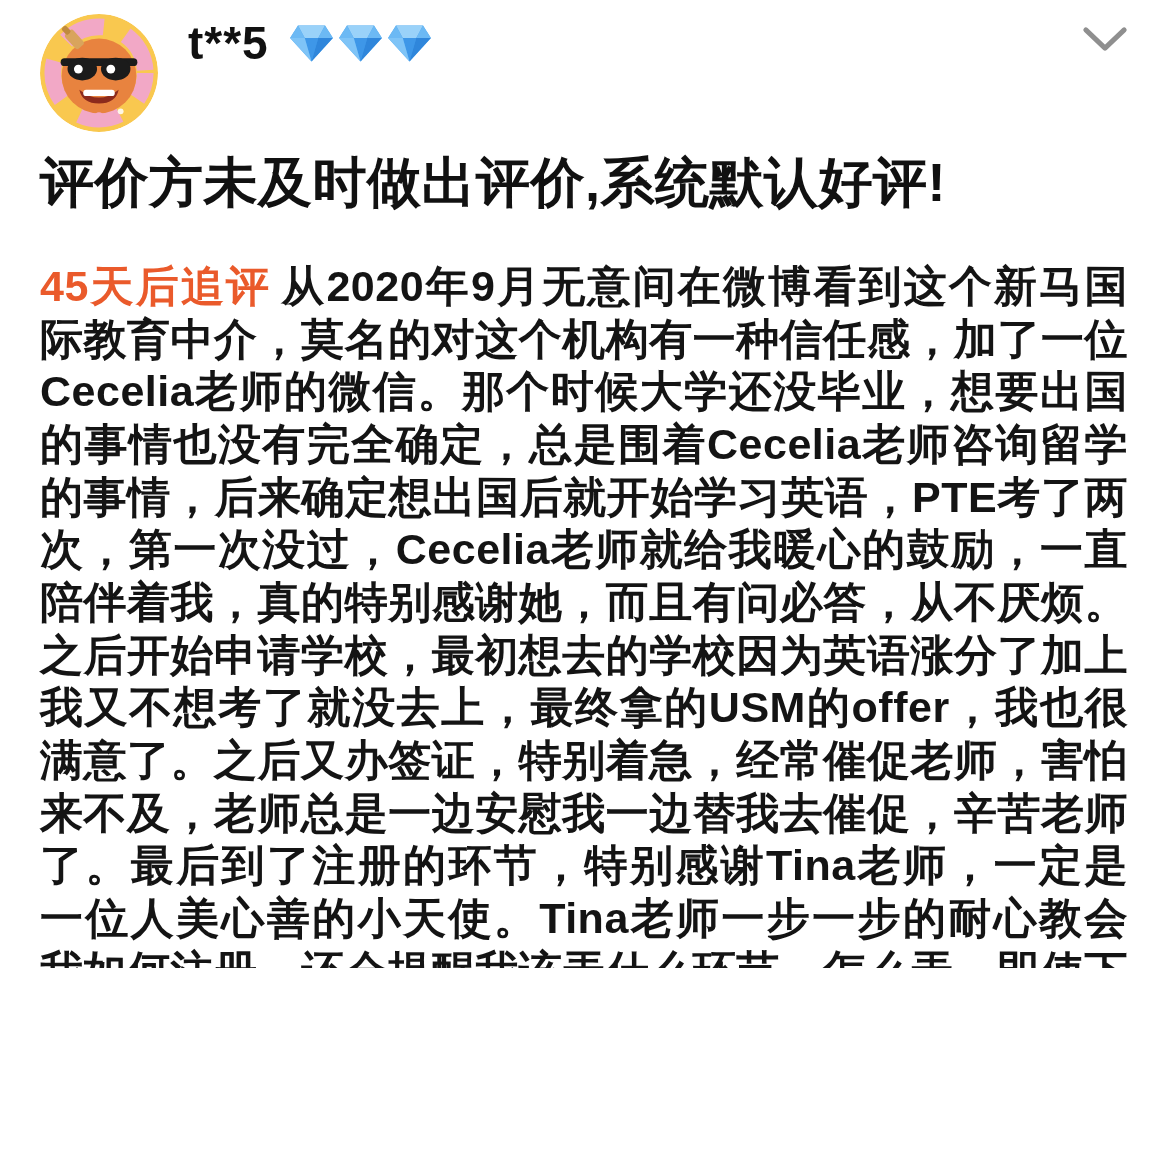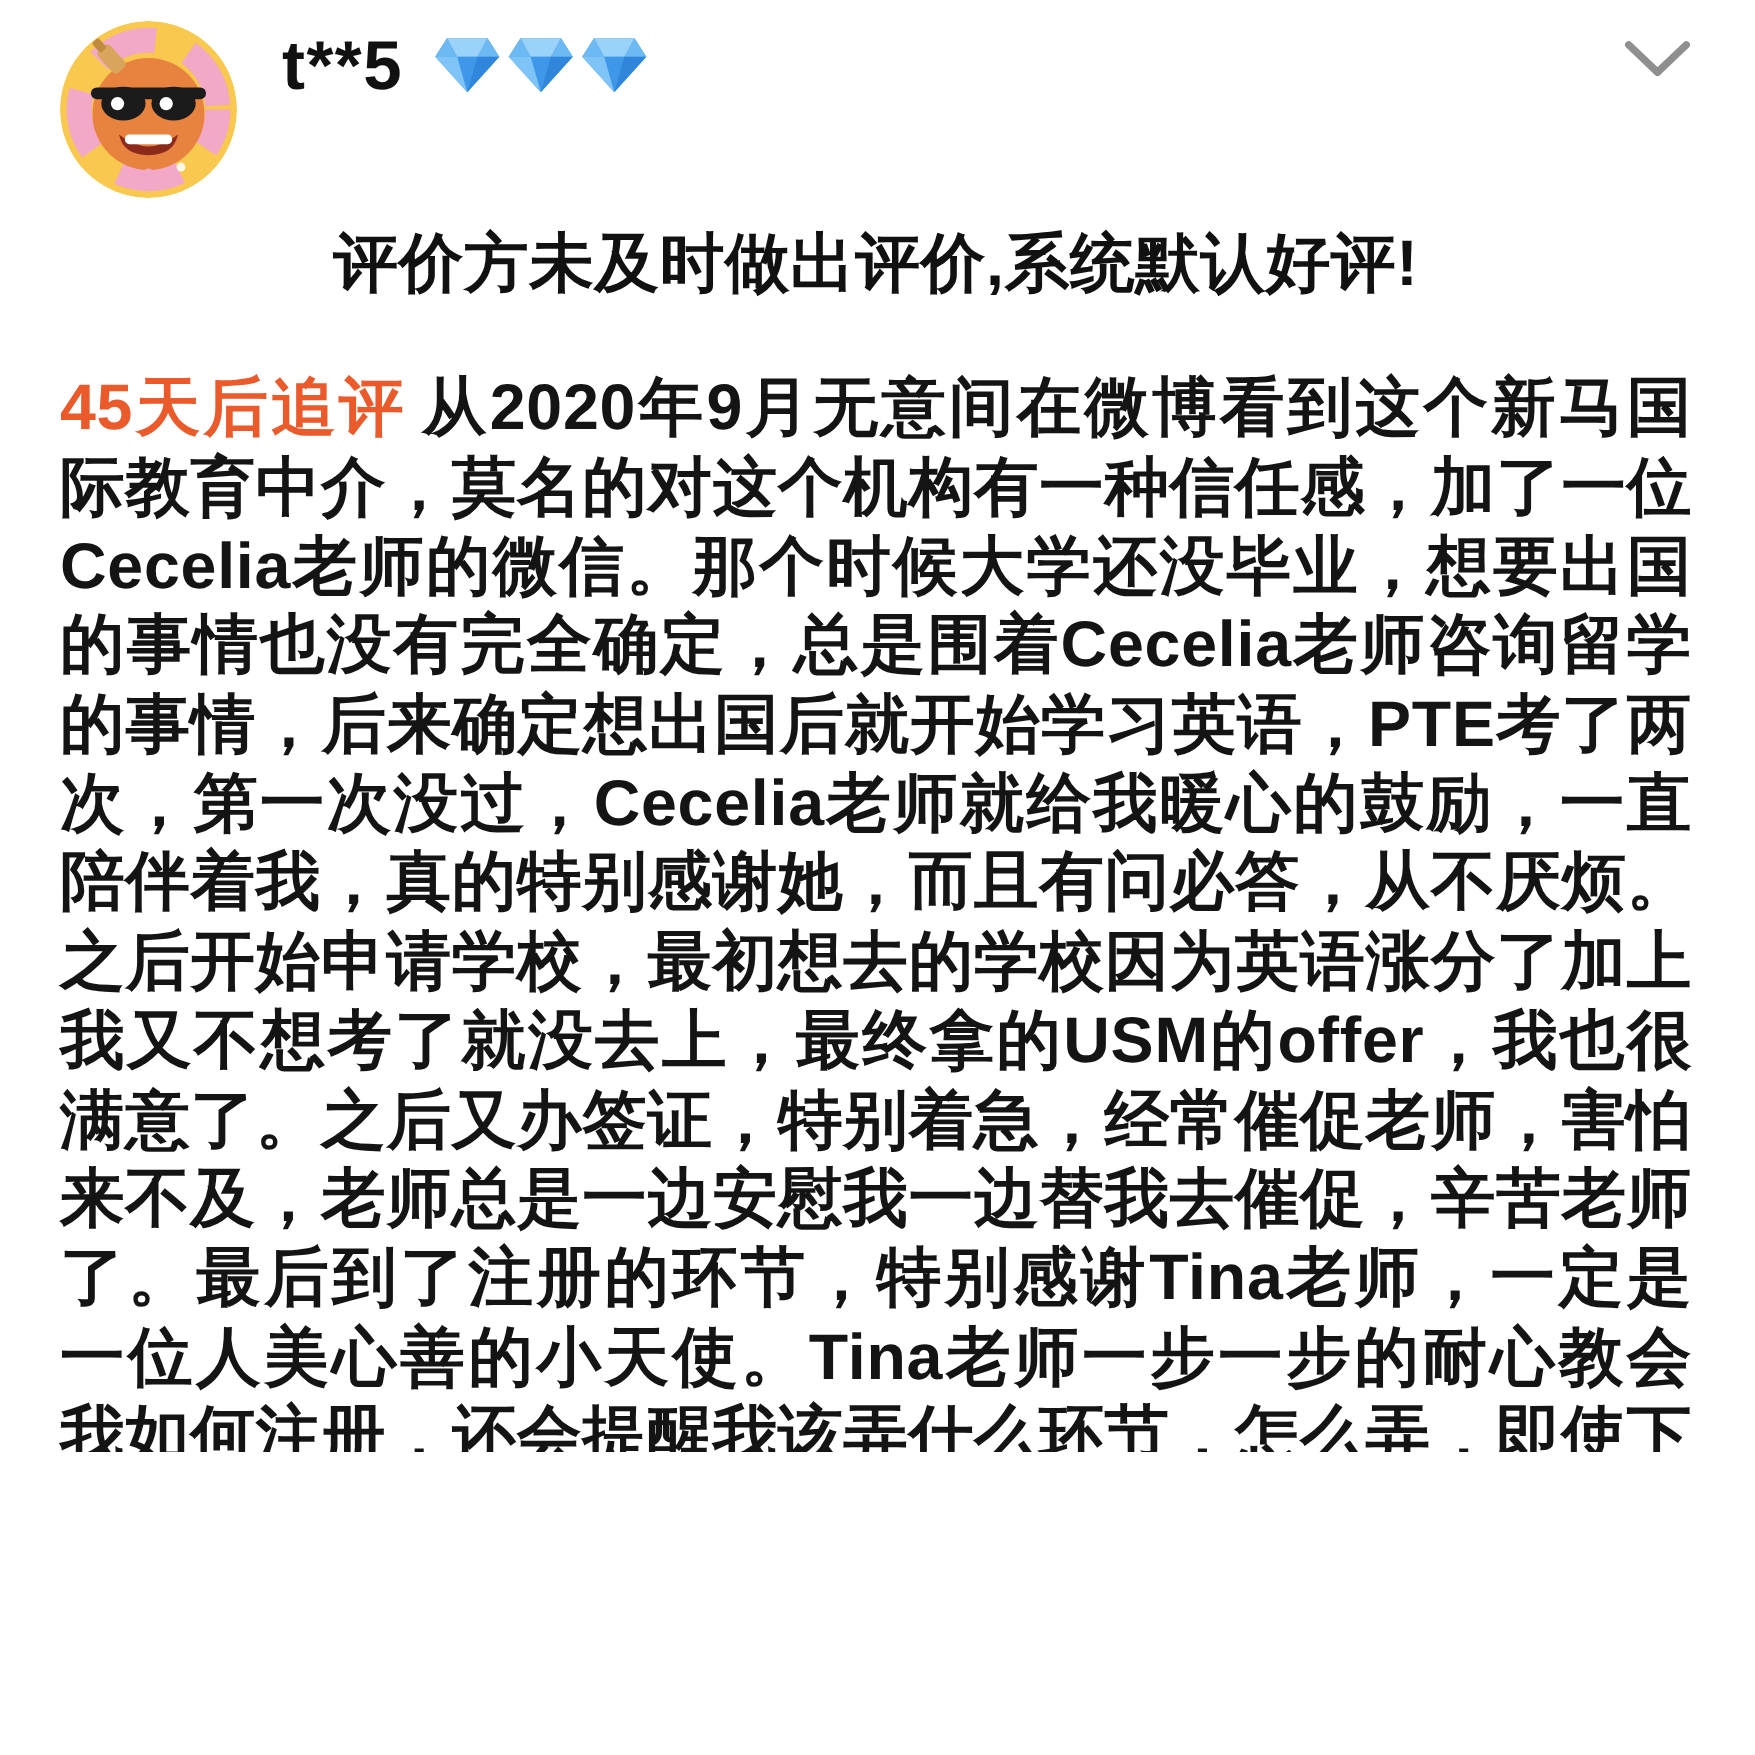--- a/index.html
+++ b/index.html
@@ -20,22 +20,22 @@
     font-size:46px;font-weight:700;color:#111;letter-spacing:1px;line-height:1;
   }
   .diamond-row{margin-left:20px;display:flex;align-items:center;gap:4px;}
   .diamond-row svg{display:block;}
   .timestamp{
     margin-top:16px;font-size:34px;color:var(--timestamp,#9e9e9e);
     font-weight:400;letter-spacing:1px;
   }
   .chevron{margin-left:auto;margin-top:12px;cursor:pointer;}
   .default-note{
-    margin-top:18px;font-size:43px;font-weight:600;color:#111;
-    letter-spacing:0.5px;line-height:1.22;text-align:center;
+    margin-top:18px;font-size:54px;font-weight:600;color:#111;
+    letter-spacing:0.5px;line-height:1.22;
   }
   .review-paragraph{
     margin:44px 0 0 0;font-size:43px;font-weight:600;
     line-height:1.225;letter-spacing:0.5px;color:var(--body-text,#141414);
     text-align:justify;
   }
   .followup-tag{color:var(--followup-label,#EA5A2B);margin-right:10px;}
   .heart-icon{display:inline-block;vertical-align:-6px;margin:0 4px;color:var(--heart-red,#EE4034);}
   .heart-icon svg{display:block;}
 </style>

